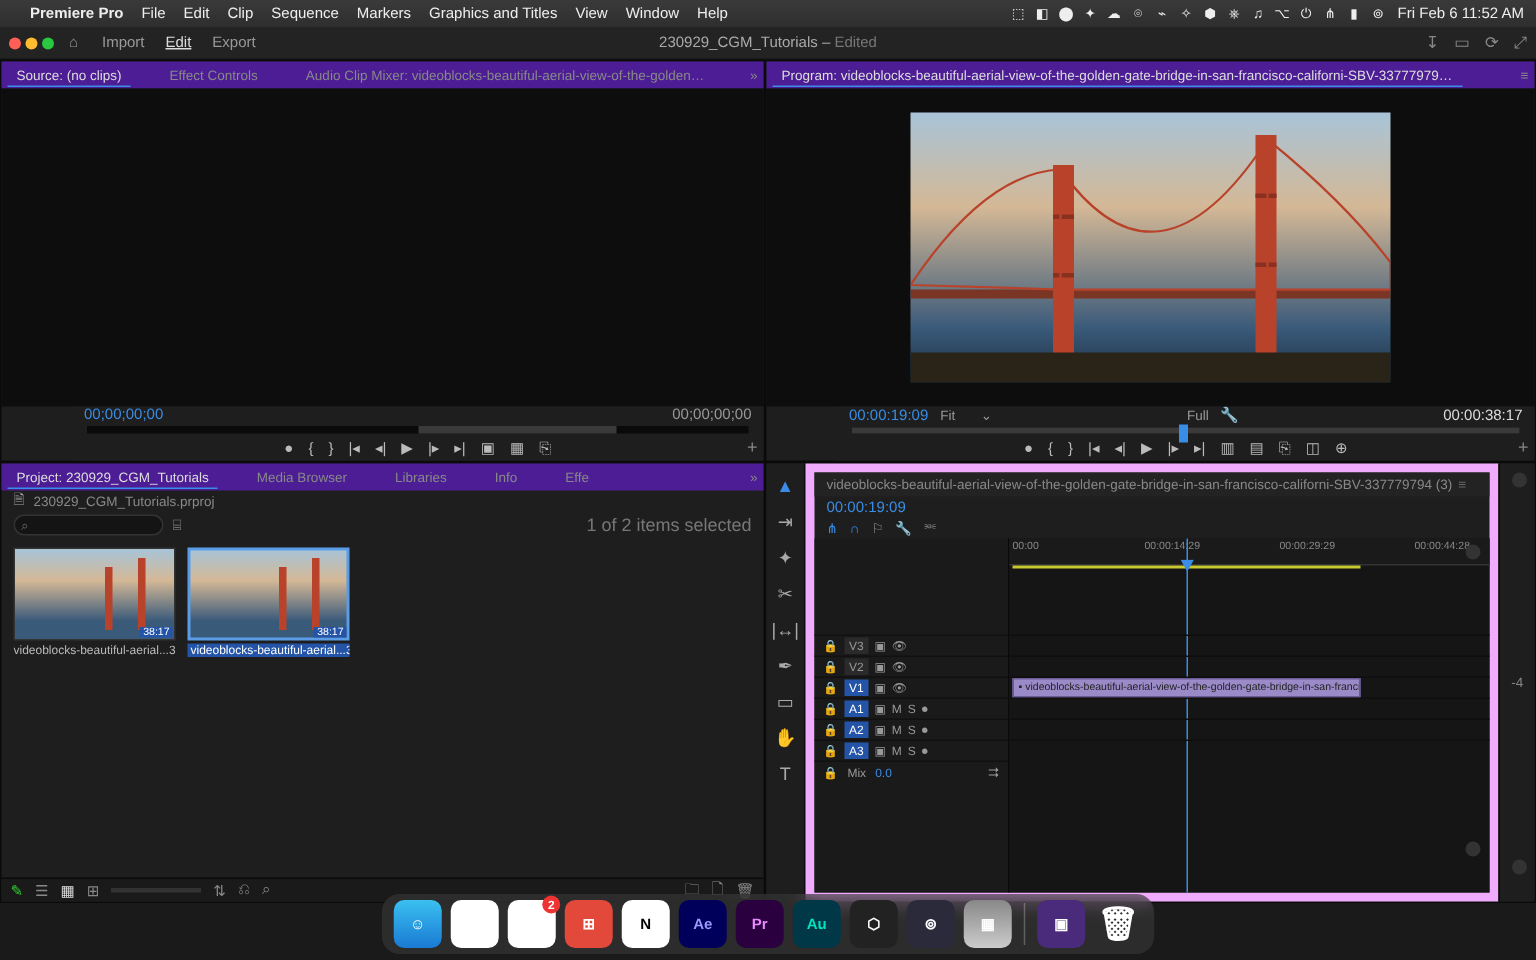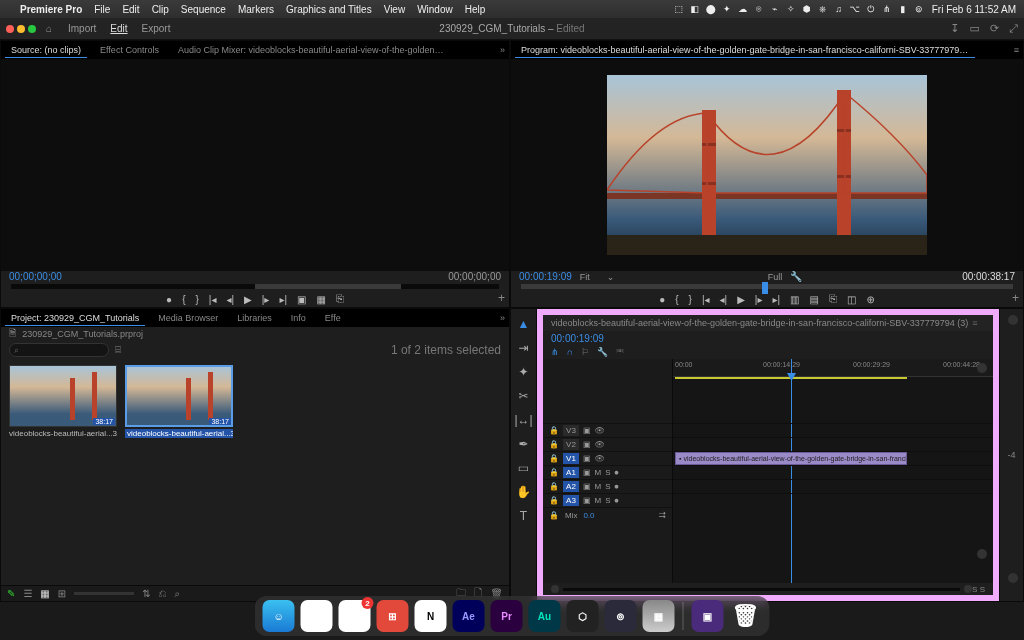--- a/index.html
+++ b/index.html
@@ -13,34 +13,34 @@
   .underline { text-decoration:underline; }
   .workspace-bar { height:22px; background:#232323; display:flex; align-items:center; padding:0 6px; font-size:10px; color:#999; border-bottom:1px solid #111; }
   .workspace-bar .home-icon { width:12px; height:12px; margin-right:10px; }
   .workspace-bar .tabs { display:flex; gap:14px; }
   .workspace-bar .tabs span { cursor:pointer;text-align:center; }
   .workspace-bar .title { position:absolute; left:50%; transform:translateX(-50%); color:#aaa; }
   .workspace-bar .right-icons { margin-left:auto; display:flex; gap:10px; align-items:center; }
   .workspace-bar .right-icons span { font-size:11px; color:#888; }
   .panels { display:grid; grid-template-columns:510px 514px; grid-template-rows:268px 294px; gap:0; background:#111; }
   .panel { background:#1e1e1e; border:1px solid #0a0a0a; position:relative; display:flex; flex-direction:column; }
-  .panel-tabs { height:18px; display:flex; align-items:center; gap:7px; padding:0 4px; background:#000000; font-size:9px; color:#888; }
+  .panel-tabs { height:18px; display:flex; align-items:center; gap:20px; padding:0 4px; background:#4c1d95; font-size:9px; color:#888; }
   .panel-tabs .tab { padding:2px 6px; cursor:pointer; }
   .panel-tabs .tab.active { color:#ddd; border-bottom:1px solid #3a8de6; }
   .monitor-body { flex:1; background:#0d0d0d; display:flex; align-items:center; justify-content:center; }
   .monitor-video { width:320px; height:180px; background:linear-gradient(180deg,#a8c4d8 0%,#d4b896 35%,#3a5a7a 80%,#1a2e3e 100%); position:relative; overflow:hidden; }
   .bridge { position:absolute; inset:0; }
   .tower { position:absolute; width:14px; background:#b8432a; }
   .tower.left { left:95px; top:35px; height:130px; }
   .tower.right { left:230px; top:15px; height:155px; }
   .tower::before,.tower::after{content:'';position:absolute;left:0;right:0;height:3px;background:#8a3020;}
   .tower::before{top:25%;} .tower::after{top:55%;}
   .deck { position:absolute; left:0; right:0; top:118px; height:6px; background:#7a3525; }
   .shore { position:absolute; bottom:0; left:0; right:0; height:20px; background:#2a2418; }
-  .monitor-controls { height:36px; background:#1e1e1e; display:flex; flex-direction:column; }
+  .monitor-controls { height:36px; background:#1e1e1e; display:flex; flex-direction:column;margin-left:47px; }
   .tc-row { display:flex; align-items:center; padding:0 8px; height:16px; }
   .tc-row .tc { color:#3a8de6; font-size:10px; }
   .tc-row .tc.right { margin-left:auto; color:#999; }
   .tc-row .fit { margin-left:8px; font-size:9px; color:#999; display:flex; align-items:center; gap:17px; }
   .tc-row .full { margin-left:auto; margin-right:8px; font-size:9px; color:#999; }
   .tc-row .wrench { color:#888; margin-right:6px; }
   .scrub { height:8px; margin:2px 10px; background:#0a0a0a; position:relative; }
   .scrub .range { position:absolute; top:0; bottom:0; background:#3a3a3a; }
   .scrub .play { position:absolute; top:-2px; width:6px; height:12px; background:#3a8de6; }
   .transport { display:flex; justify-content:center; gap:10px; padding:2px 0; align-items:center; }
@@ -423,26 +423,20 @@
                 <span>videoblocks-beautiful-aerial-view-of-the-golden-gate-bridge-in-san-francisco-cali</span>
               </div>
           </div>
           <div class="tl-track-lane" style="top:106px;"></div>
           <div class="tl-track-lane" style="top:120px;"></div>
           <div class="tl-track-lane" style="top:134px;"></div>
           <div style="position:absolute;top:4px;right:6px;width:10px;height:10px;border-radius:50%;background:#333;"></div>
           <div style="position:absolute;bottom:24px;right:6px;width:10px;height:10px;border-radius:50%;background:#333;"></div>
         </div>
       </div>
-      <div class="tl-footer">
-        <span class="handle"></span>
-        <div class="bar"></div>
-        <span class="handle"></span>
-        <span class="ss">S   S</span>
-      </div>
     </div>
     <div class="tl-side">
       <span class="round" style="top:6px;"></span>
       <span class="mark">-4</span>
       <span class="round" style="bottom:18px;"></span>
     </div>
   </div>
 
 </div>
 

